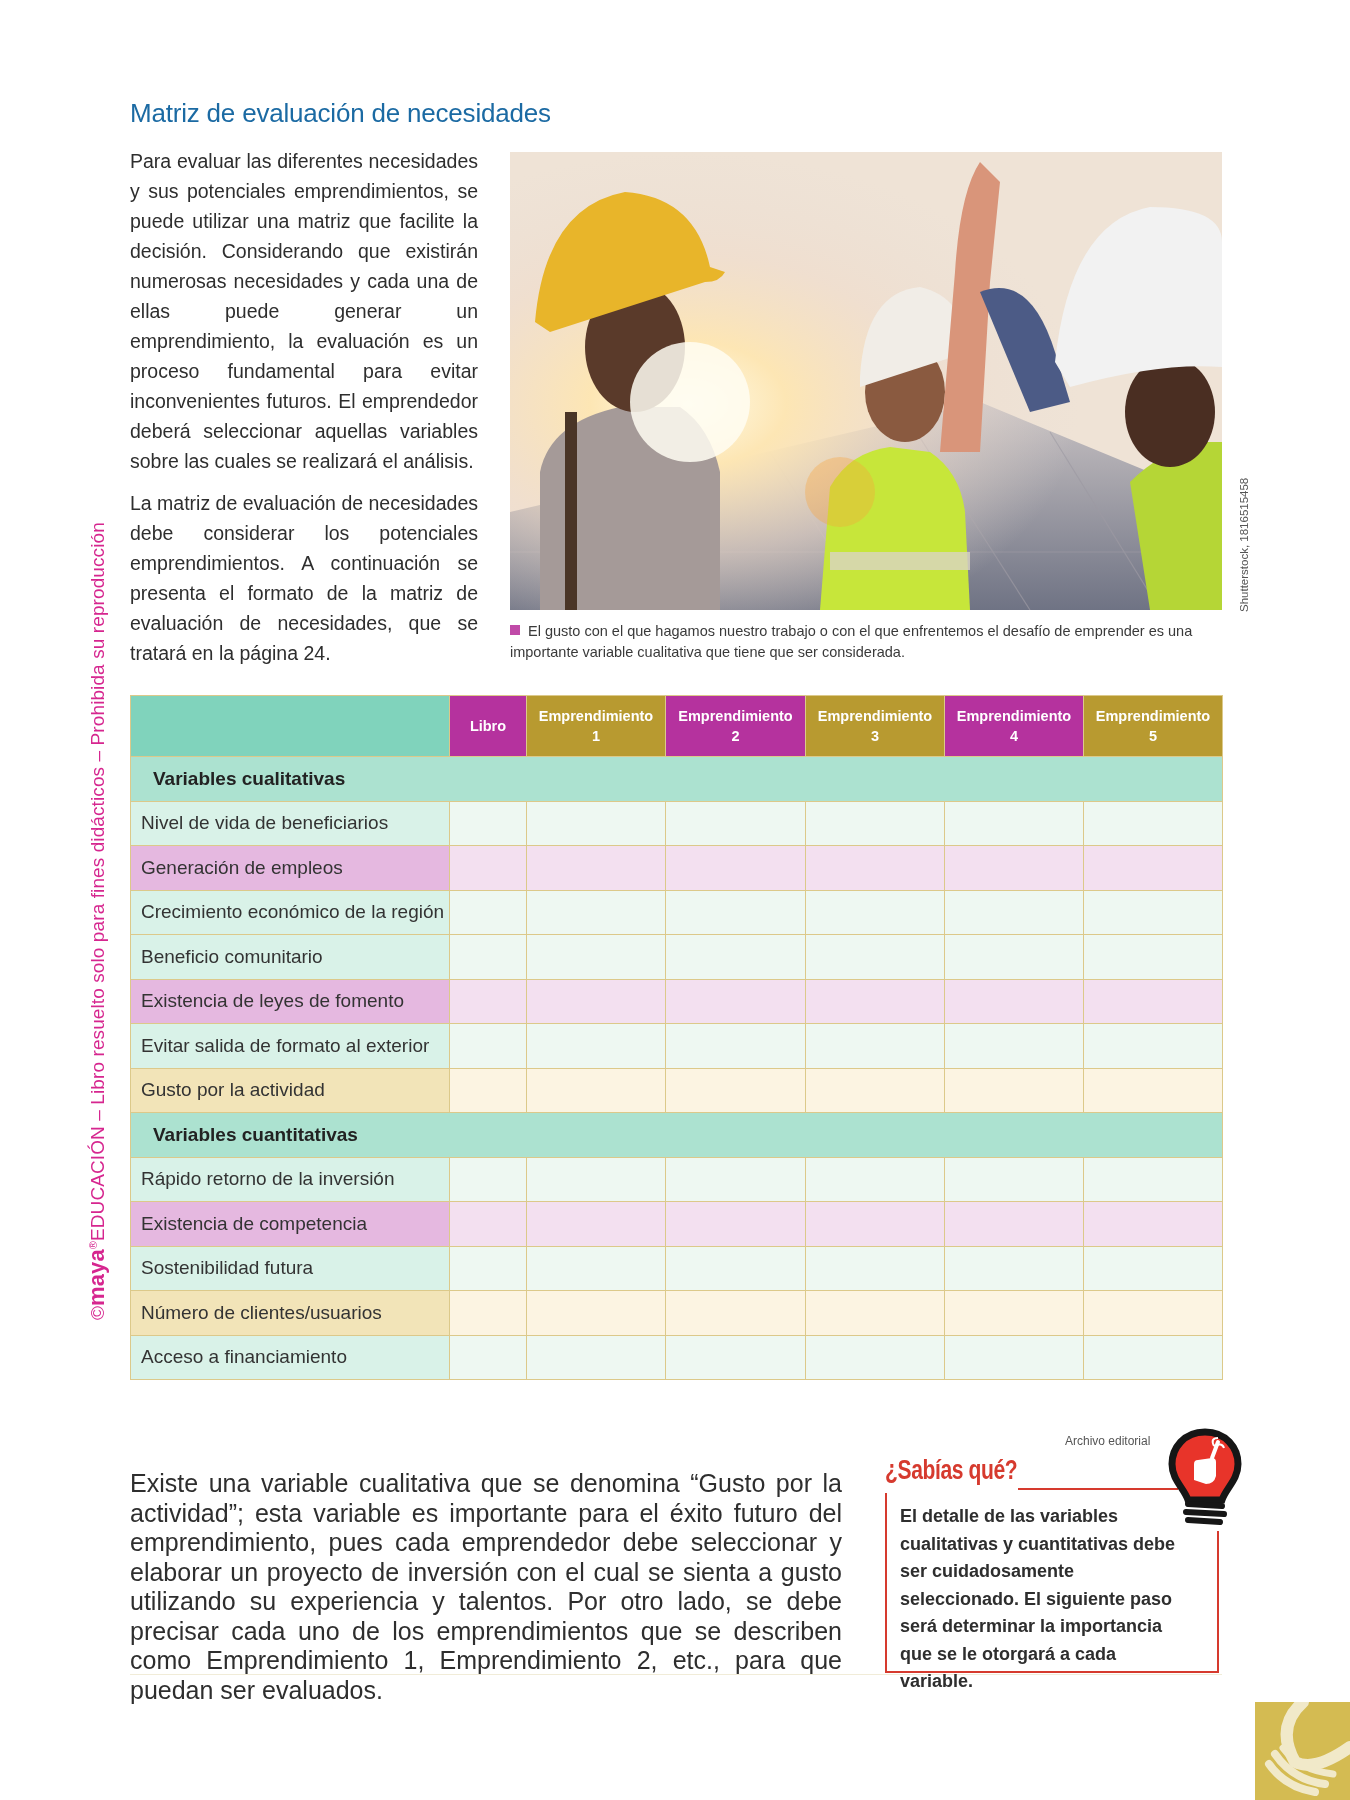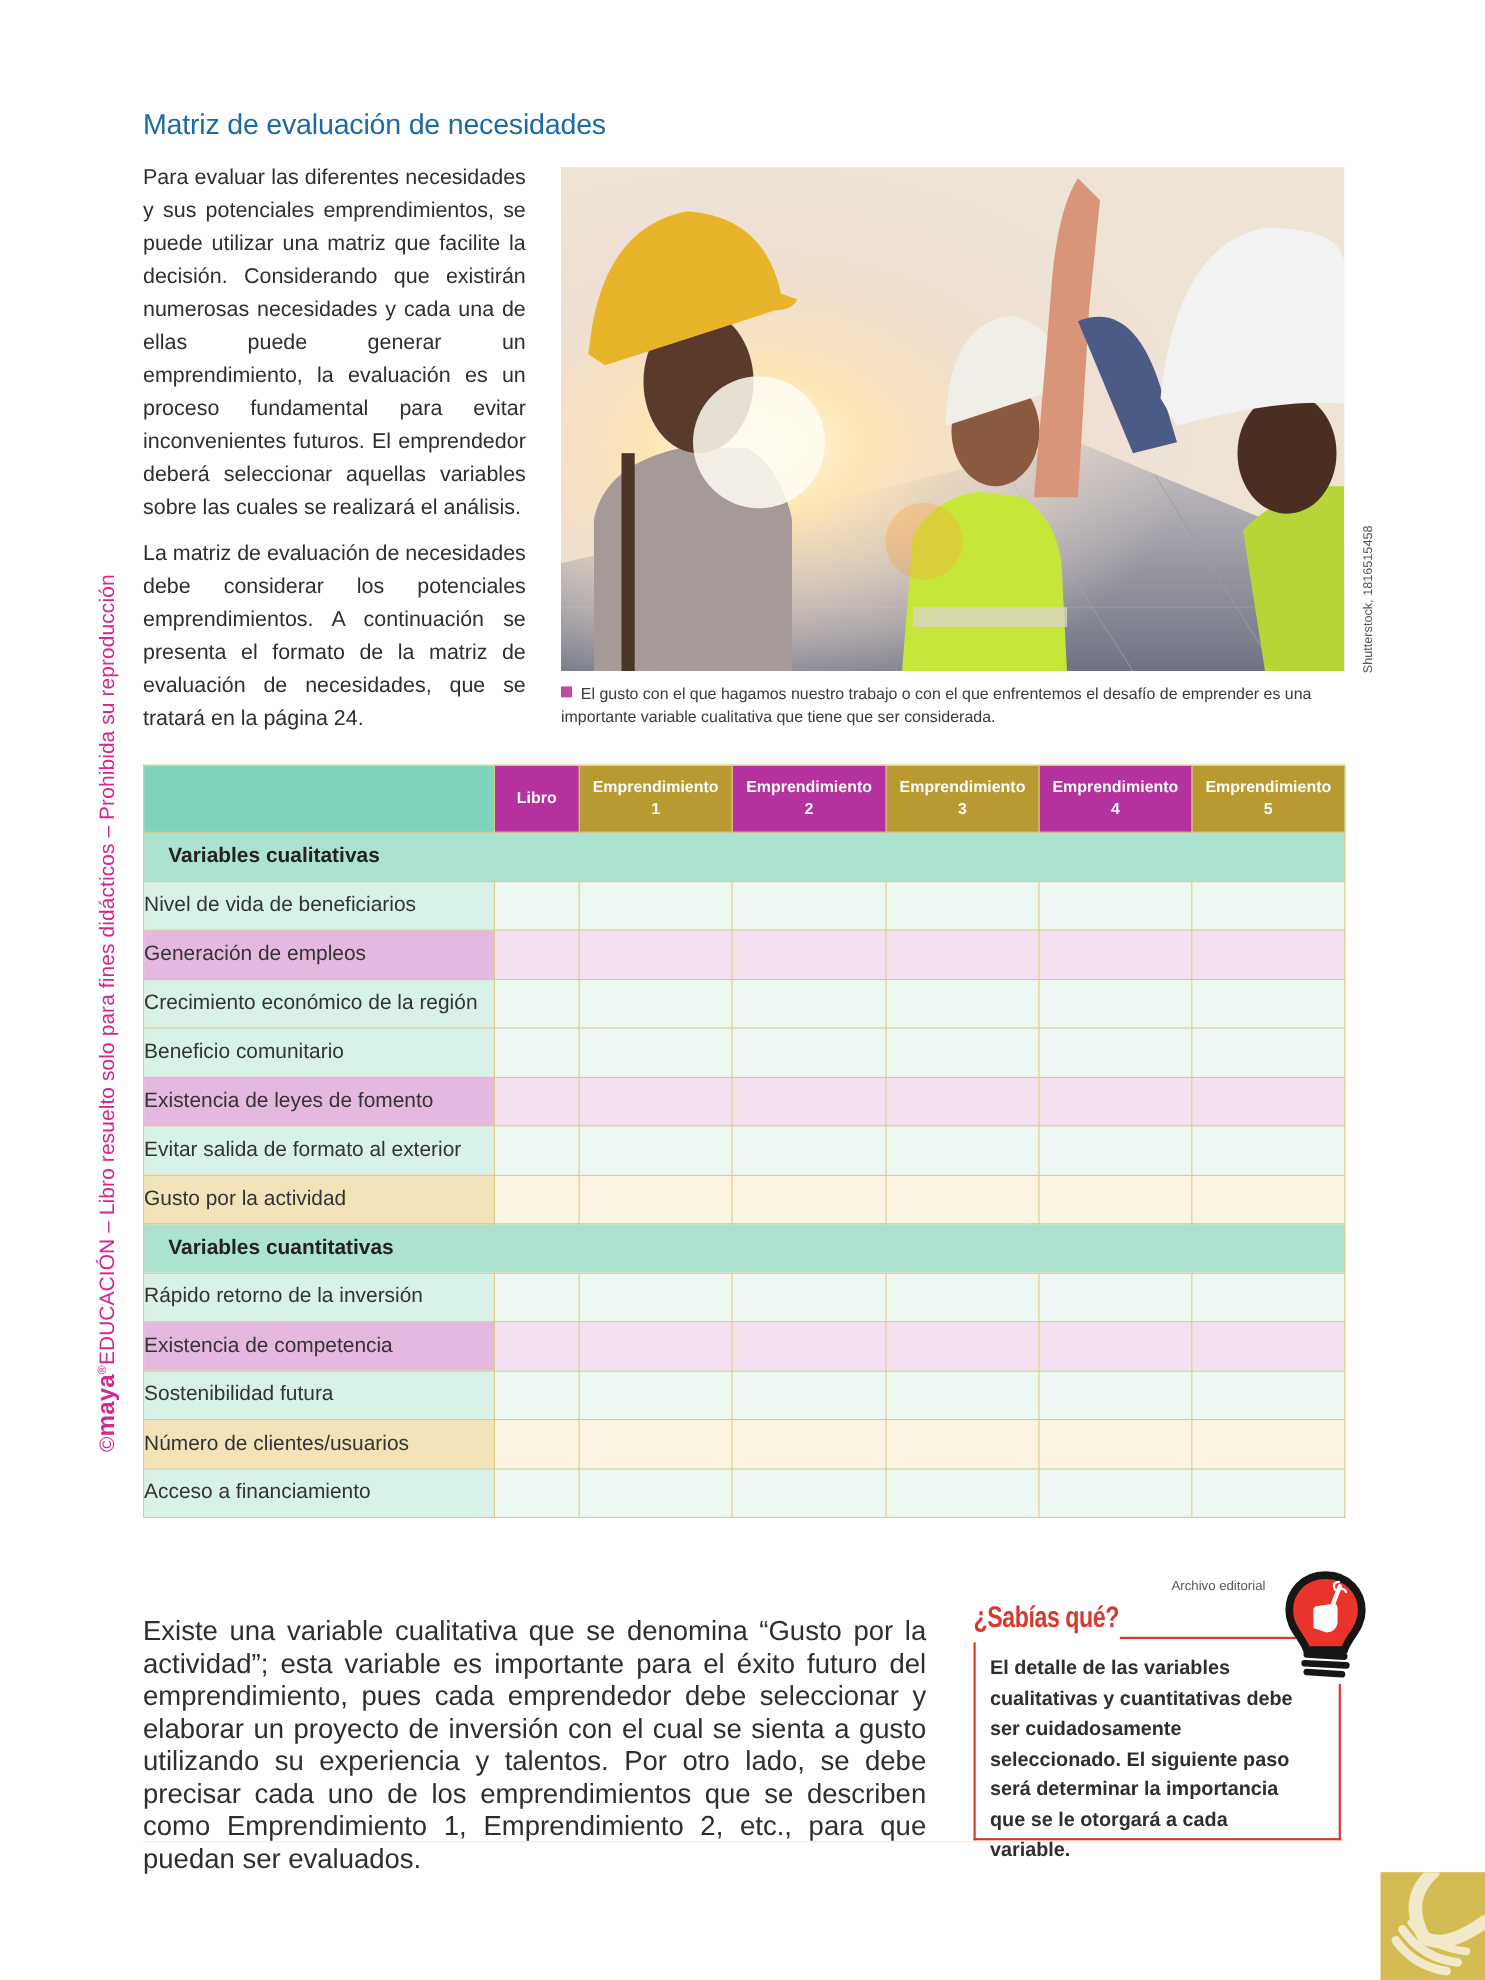--- a/index.html
+++ b/index.html
@@ -71,21 +71,21 @@
     }
     #matrix th {
       height: 60px; color: #ffffff; font-weight: bold;
       font-size: 14.5px; line-height: 20px; text-align: center;
     }
     #matrix th.blank { background: #80d3bc; }
     #matrix th.mag { background: #b5329e; }
     #matrix th.gold { background: #b89a30; }
     #matrix td { height: 43.5px; }
     #matrix td.label {
-      font-size: 19px; color: #333;
+      padding-left: 10px; font-size: 19px; color: #333;
       white-space: nowrap;
     }
     #matrix tr.section td {
       background: #ace2d0; font-weight: bold; color: #222;
       padding-left: 22px; font-size: 19px;
     }
     #matrix tr.g td.label { background: #d9f2e8; }
     #matrix tr.g td.cell { background: #eef8f2; }
     #matrix tr.p td.label { background: #e5b8e0; }
     #matrix tr.p td.cell { background: #f3e0f0; }

